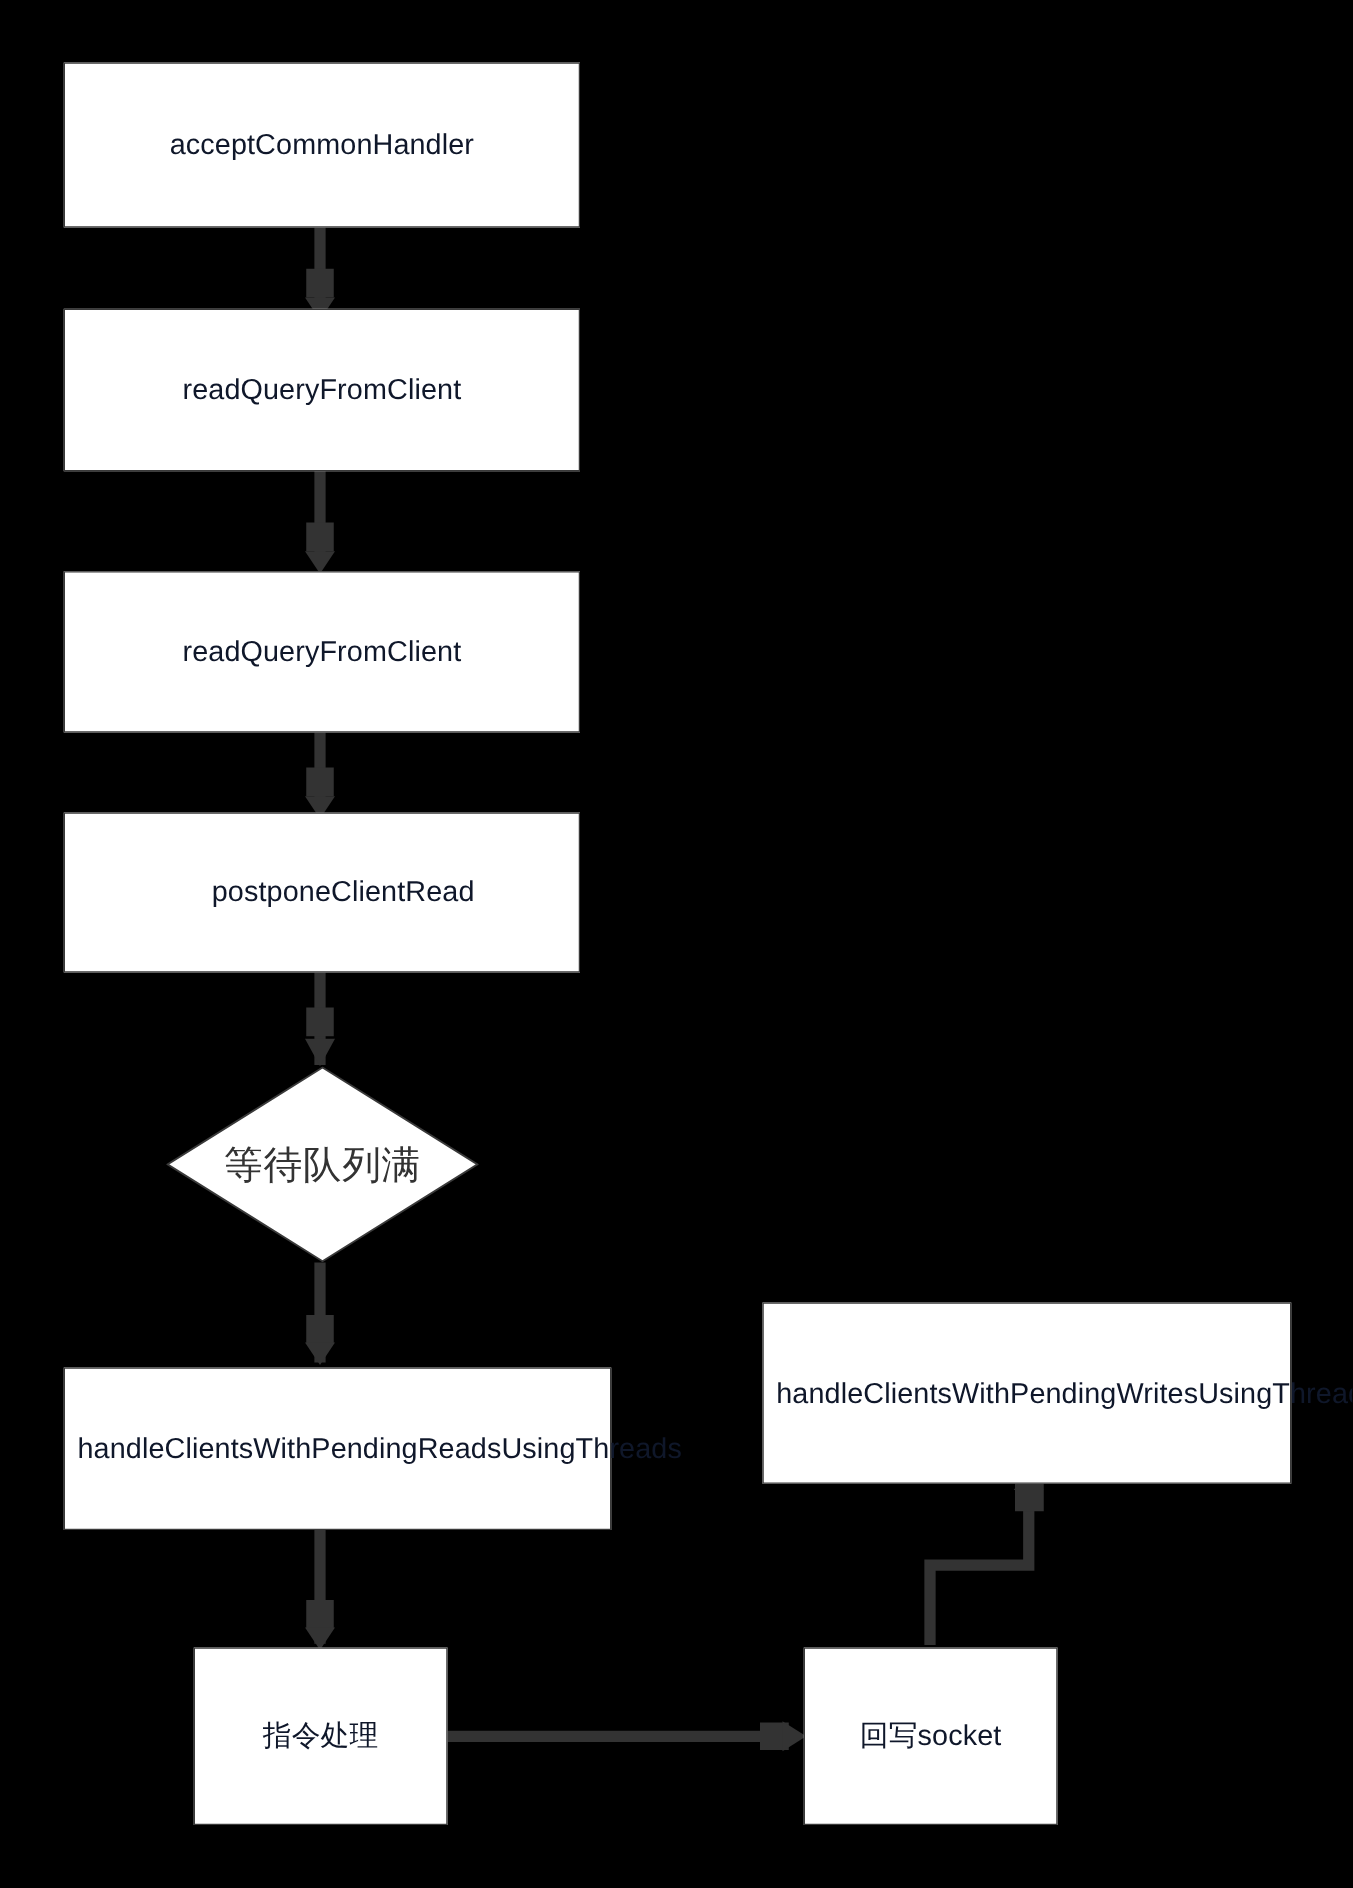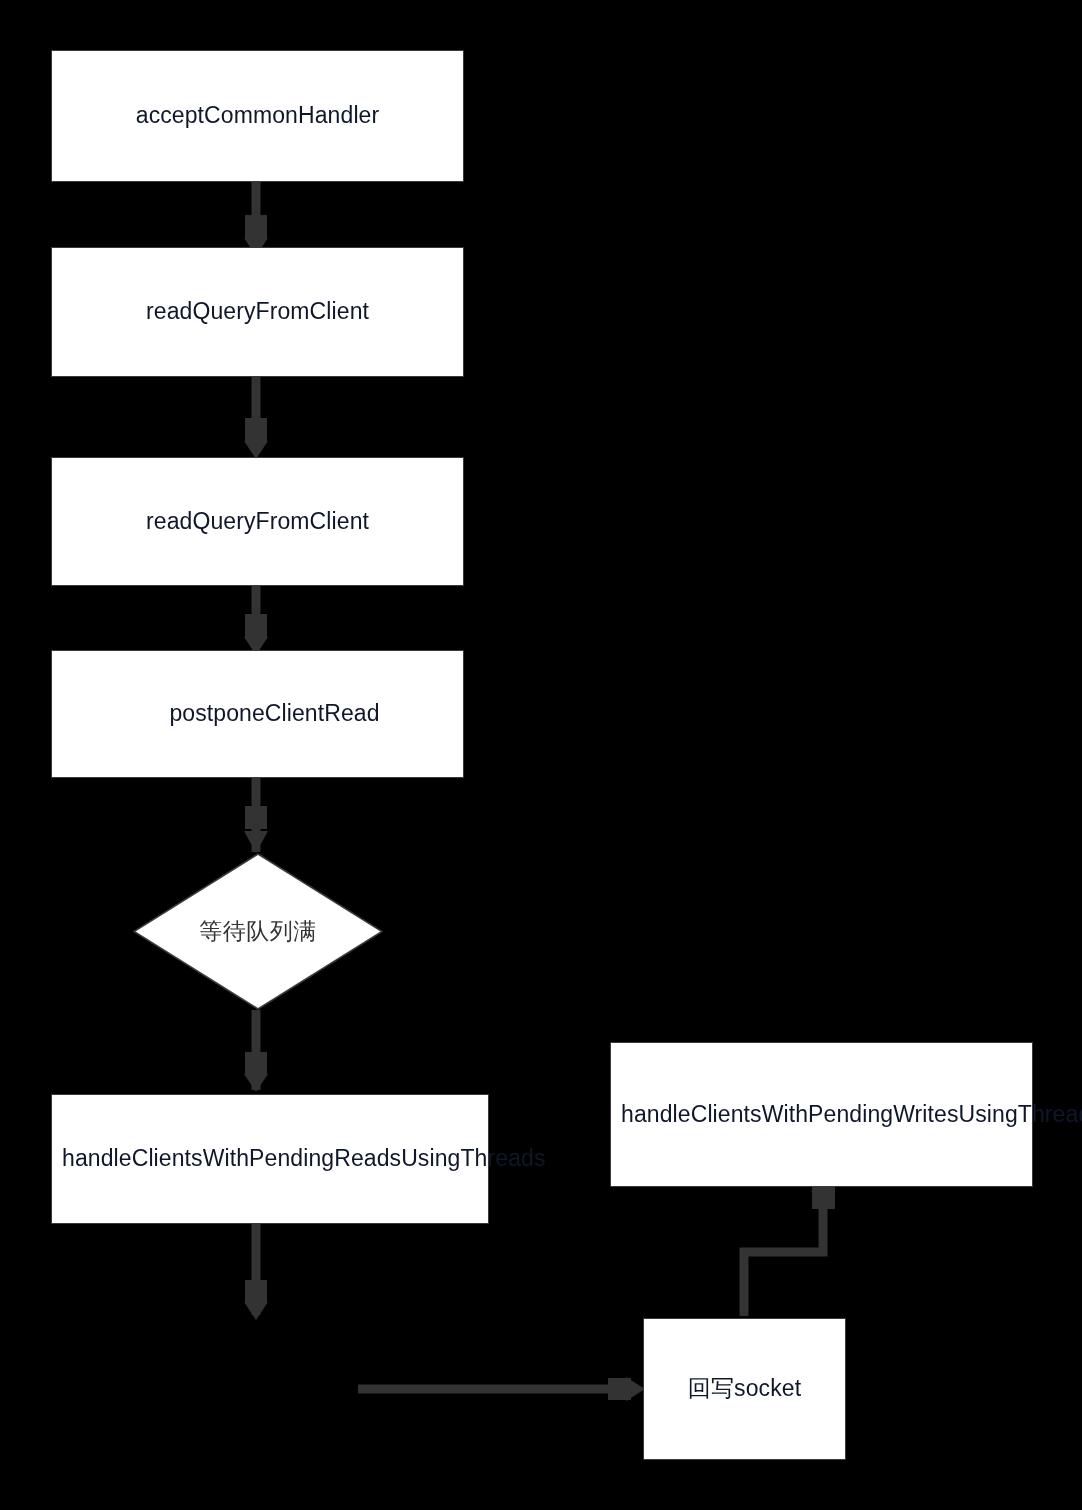--- a/index.html
+++ b/index.html
@@ -43,21 +43,21 @@
     position: absolute;
     inset: 0;
   }
   .diamond-label {
     position: absolute;
     inset: 0;
     display: flex;
     align-items: center;
     justify-content: center;
     color: #333333;
-    font-size: 23px;
+    font-size: 31px;
     letter-spacing: 0.5px;
     pointer-events: none;
   }
   .edge-svg {
     position: absolute;
     left: 0;
     top: 0;
     width: 1082px;
     height: 1510px;
     pointer-events: none;
@@ -151,18 +151,21 @@
   </div>
 
   <div class="node" style="left:51px; top:1094px; width:438px; height:130px;">
     <span class="node-label">handleClientsWithPendingReadsUsingThreads</span>
   </div>
 
   <div class="node" style="left:610px; top:1042px; width:423px; height:145px;">
     <span class="node-label">handleClientsWithPendingWritesUsingThreads</span>
   </div>
 
+  <div class="node" style="left:155px; top:1318px; width:203px; height:142px;">
+    <span class="node-label">指令处理</span>
+  </div>
 
   <div class="node" style="left:643px; top:1318px; width:203px; height:142px;justify-content:center;">
     <span class="node-label">回写socket</span>
   </div>
 
 </div>
 
 </body></html>

